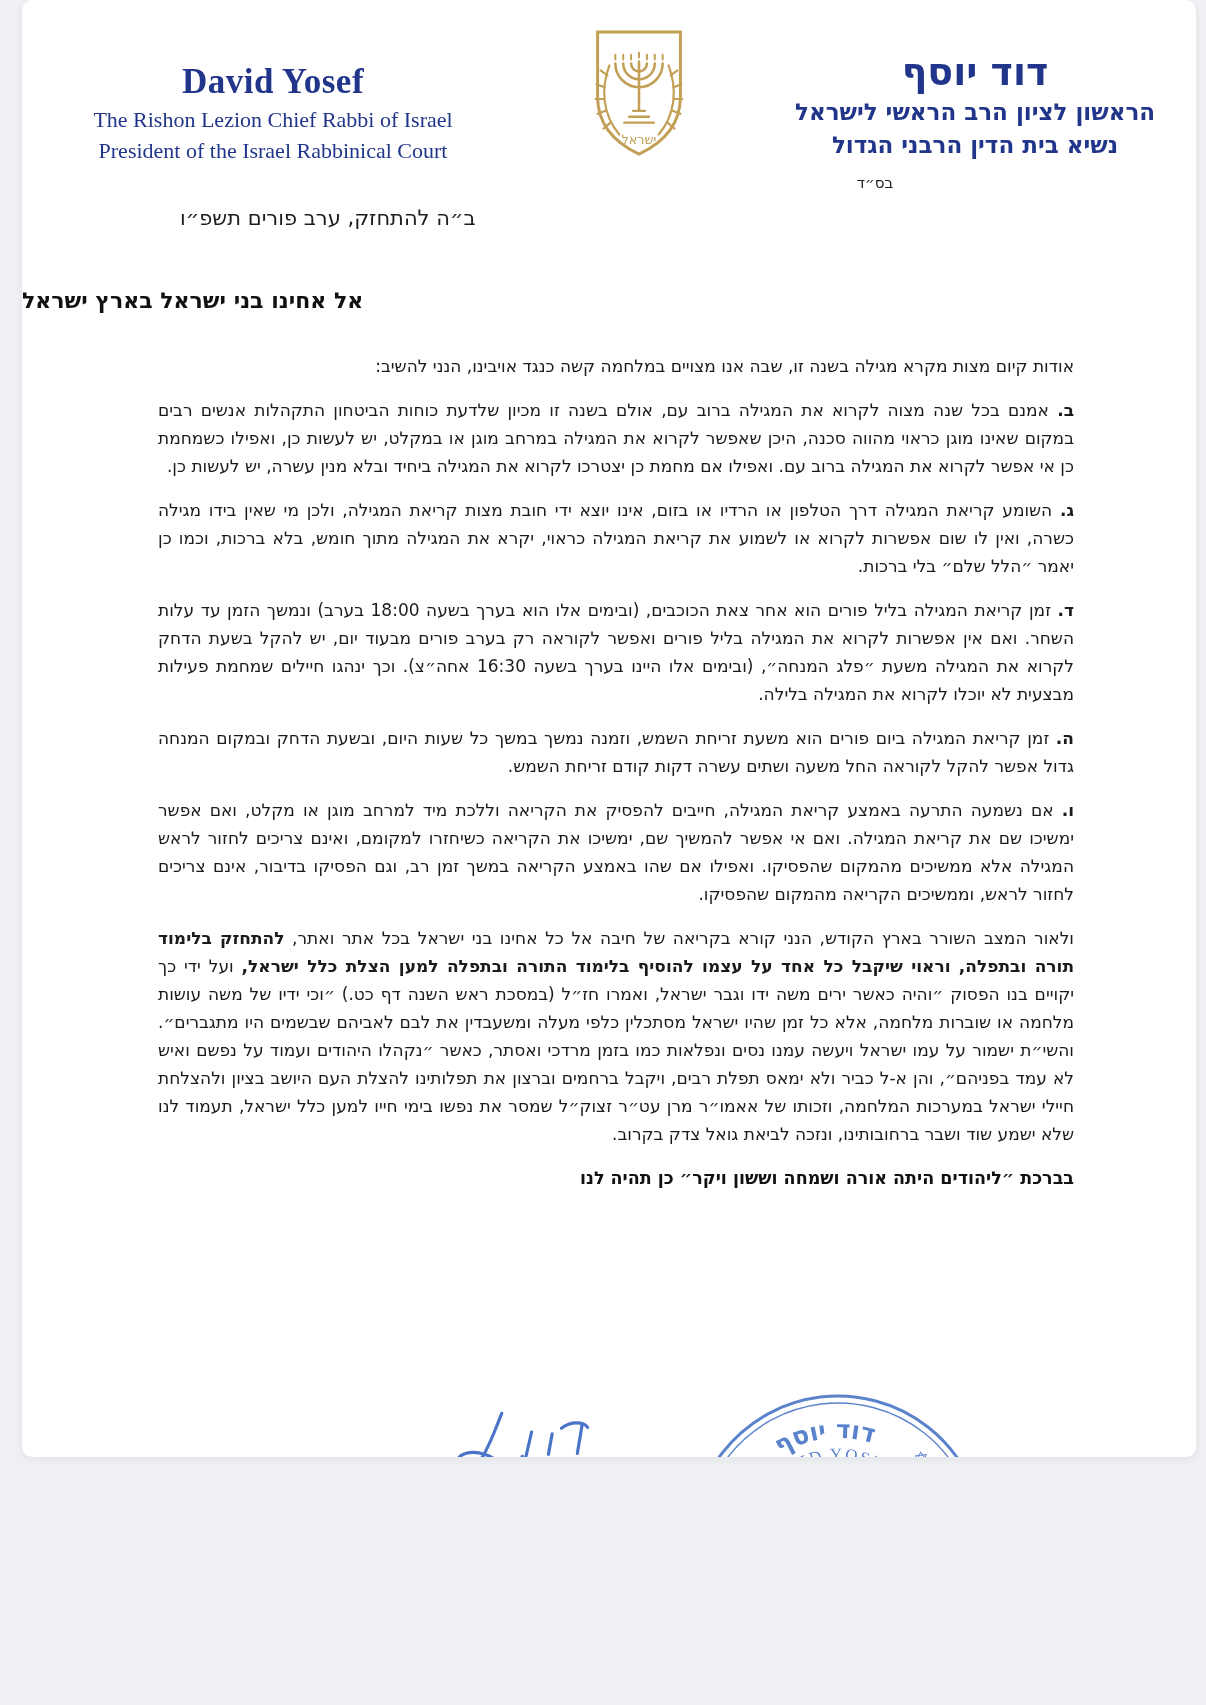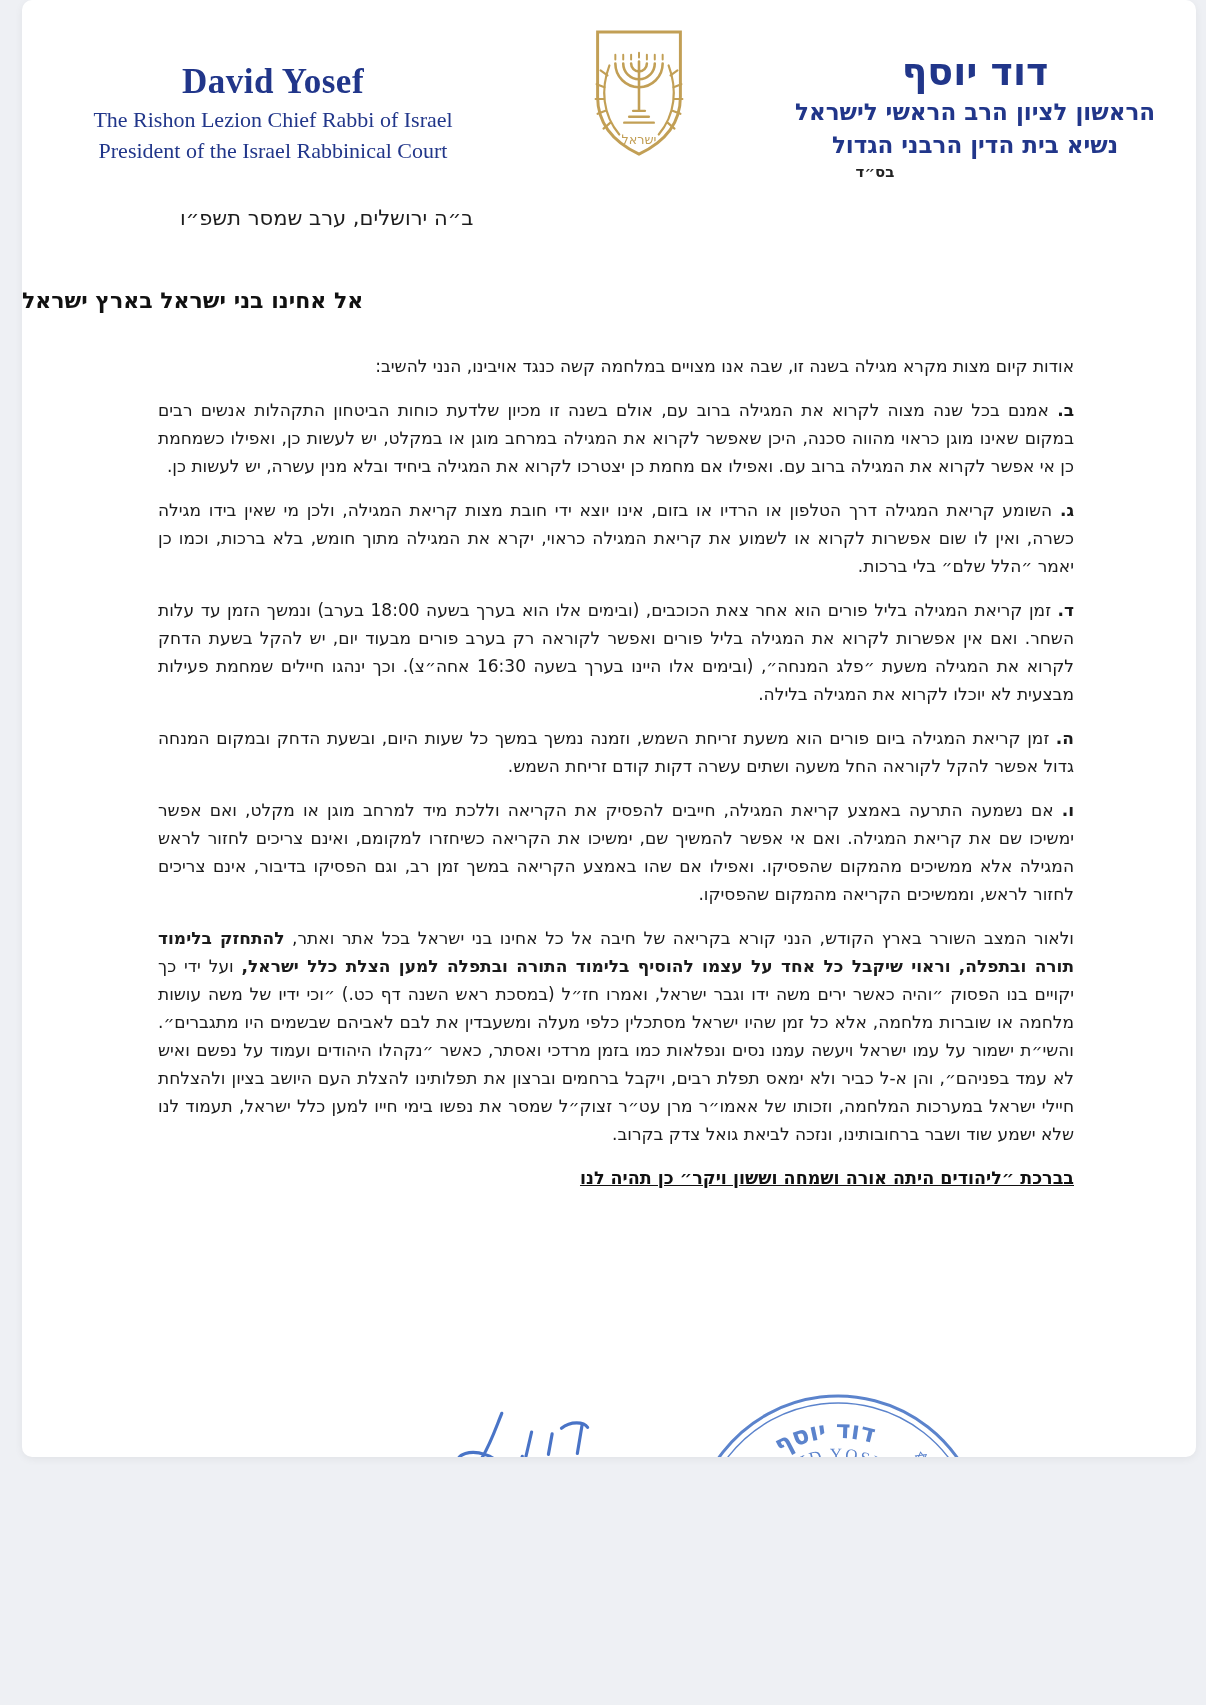--- a/index.html
+++ b/index.html
@@ -34,22 +34,22 @@
   .hdr-left .sub{font-size:22px;margin-top:4px;line-height:27px;}
   .hdr-center{flex:1;display:flex;justify-content:center;padding-top:2px;}
   .hdr-right{
     width:370px;text-align:center;direction:rtl;
     color:#21368a;
     padding-top:28px;
   }
   .hdr-right .name-he{font-size:38px;font-weight:bold;}
   .hdr-right .sub-he{font-size:23px;font-weight:bold;margin-top:4px;line-height:29px;}
   .hdr-right .bsd{
-    color:#222;font-size:15px;font-weight:bold;
-    margin-top:3px;transform:translateX(-100px);
+    color:#222;font-size:15px;font-weight:normal;
+    margin-top:14px;transform:translateX(-100px);
   }
   
   .dateline{
     position:absolute;top:206px;left:158px;
     direction:rtl;font-size:21px;color:#1d1d1d;
   }
   .title{
     position:absolute;top:288px;left:0;right:0;
     text-align:left;direction:rtl;
     font-size:22px;font-weight:bold;color:#111;
@@ -58,21 +58,20 @@
     position:absolute;top:352px;left:122px;right:122px;
     direction:rtl;text-align:justify;
     font-size:17px;line-height:28px;color:#1b1b1b;
   }
   .para{margin:0 0 16px 14px;}
   .para .b,.b{font-weight:bold;}
   .closing{
     direction:rtl;
     font-size:17.5px;font-weight:bold;color:#111;
     margin-top:14px;
-    text-decoration:underline;
   }
   
   .sig-area{position:absolute;top:1398px;left:0;right:0;height:289px;}
   .sig-block{
     position:absolute;left:300px;top:6px;width:380px;
     text-align:center;direction:rtl;color:#161616;
   }
   .sig-svg{display:block;margin:0 auto;}
   .sig-name{font-size:24px;font-weight:bold;margin-top:-2px;}
   .sig-title1{font-size:21px;margin-top:16px;}
@@ -144,21 +143,21 @@
     </div>
 
     <div class="hdr-right">
       <div class="name-he">דוד יוסף</div>
       <div class="sub-he">הראשון לציון הרב הראשי לישראל</div>
       <div class="sub-he">נשיא בית הדין הרבני הגדול</div>
       <div class="bsd">בס״ד</div>
     </div>
   </div>
 
-  <div class="dateline">ב״ה ירושלים, ערב שמסר תשפ״ו</div>
+  <div class="dateline">ב״ה להתחזק, ערב פורים תשפ״ו</div>
   <div class="title">אל אחינו בני ישראל בארץ ישראל</div>
 
   <div class="body">
 
   <p class="para"><span>אודות קיום מצות מקרא מגילה בשנה זו, שבה אנו מצויים במלחמה קשה כנגד אויבינו, הנני להשיב:</span></p>
       <p class="para"><span class="b">ב.</span><span> אמנם בכל שנה מצוה לקרוא את המגילה ברוב עם, אולם בשנה זו מכיון שלדעת כוחות הביטחון התקהלות אנשים רבים במקום שאינו מוגן כראוי מהווה סכנה, היכן שאפשר לקרוא את המגילה במרחב מוגן או במקלט, יש לעשות כן, ואפילו כשמחמת כן אי אפשר לקרוא את המגילה ברוב עם. ואפילו אם מחמת כן יצטרכו לקרוא את המגילה ביחיד ובלא מנין עשרה, יש לעשות כן.</span></p>
       <p class="para"><span class="b">ג.</span><span> השומע קריאת המגילה דרך הטלפון או הרדיו או בזום, אינו יוצא ידי חובת מצות קריאת המגילה, ולכן מי שאין בידו מגילה כשרה, ואין לו שום אפשרות לקרוא או לשמוע את קריאת המגילה כראוי, יקרא את המגילה מתוך חומש, בלא ברכות, וכמו כן יאמר ״הלל שלם״ בלי ברכות.</span></p>
       <p class="para"><span class="b">ד.</span><span> זמן קריאת המגילה בליל פורים הוא אחר צאת הכוכבים, (ובימים אלו הוא בערך בשעה 18:00 בערב) ונמשך הזמן עד עלות השחר. ואם אין אפשרות לקרוא את המגילה בליל פורים ואפשר לקוראה רק בערב פורים מבעוד יום, יש להקל בשעת הדחק לקרוא את המגילה משעת ״פלג המנחה״, (ובימים אלו היינו בערך בשעה 16:30 אחה״צ). וכך ינהגו חיילים שמחמת פעילות מבצעית לא יוכלו לקרוא את המגילה בלילה.</span></p>
       <p class="para"><span class="b">ה.</span><span> זמן קריאת המגילה ביום פורים הוא משעת זריחת השמש, וזמנה נמשך במשך כל שעות היום, ובשעת הדחק ובמקום המנחה גדול אפשר להקל לקוראה החל משעה ושתים עשרה דקות קודם זריחת השמש.</span></p>
       <p class="para"><span class="b">ו.</span><span> אם נשמעה התרעה באמצע קריאת המגילה, חייבים להפסיק את הקריאה וללכת מיד למרחב מוגן או מקלט, ואם אפשר ימשיכו שם את קריאת המגילה. ואם אי אפשר להמשיך שם, ימשיכו את הקריאה כשיחזרו למקומם, ואינם צריכים לחזור לראש המגילה אלא ממשיכים מהמקום שהפסיקו. ואפילו אם שהו באמצע הקריאה במשך זמן רב, וגם הפסיקו בדיבור, אינם צריכים לחזור לראש, וממשיכים הקריאה מהמקום שהפסיקו.</span></p>

